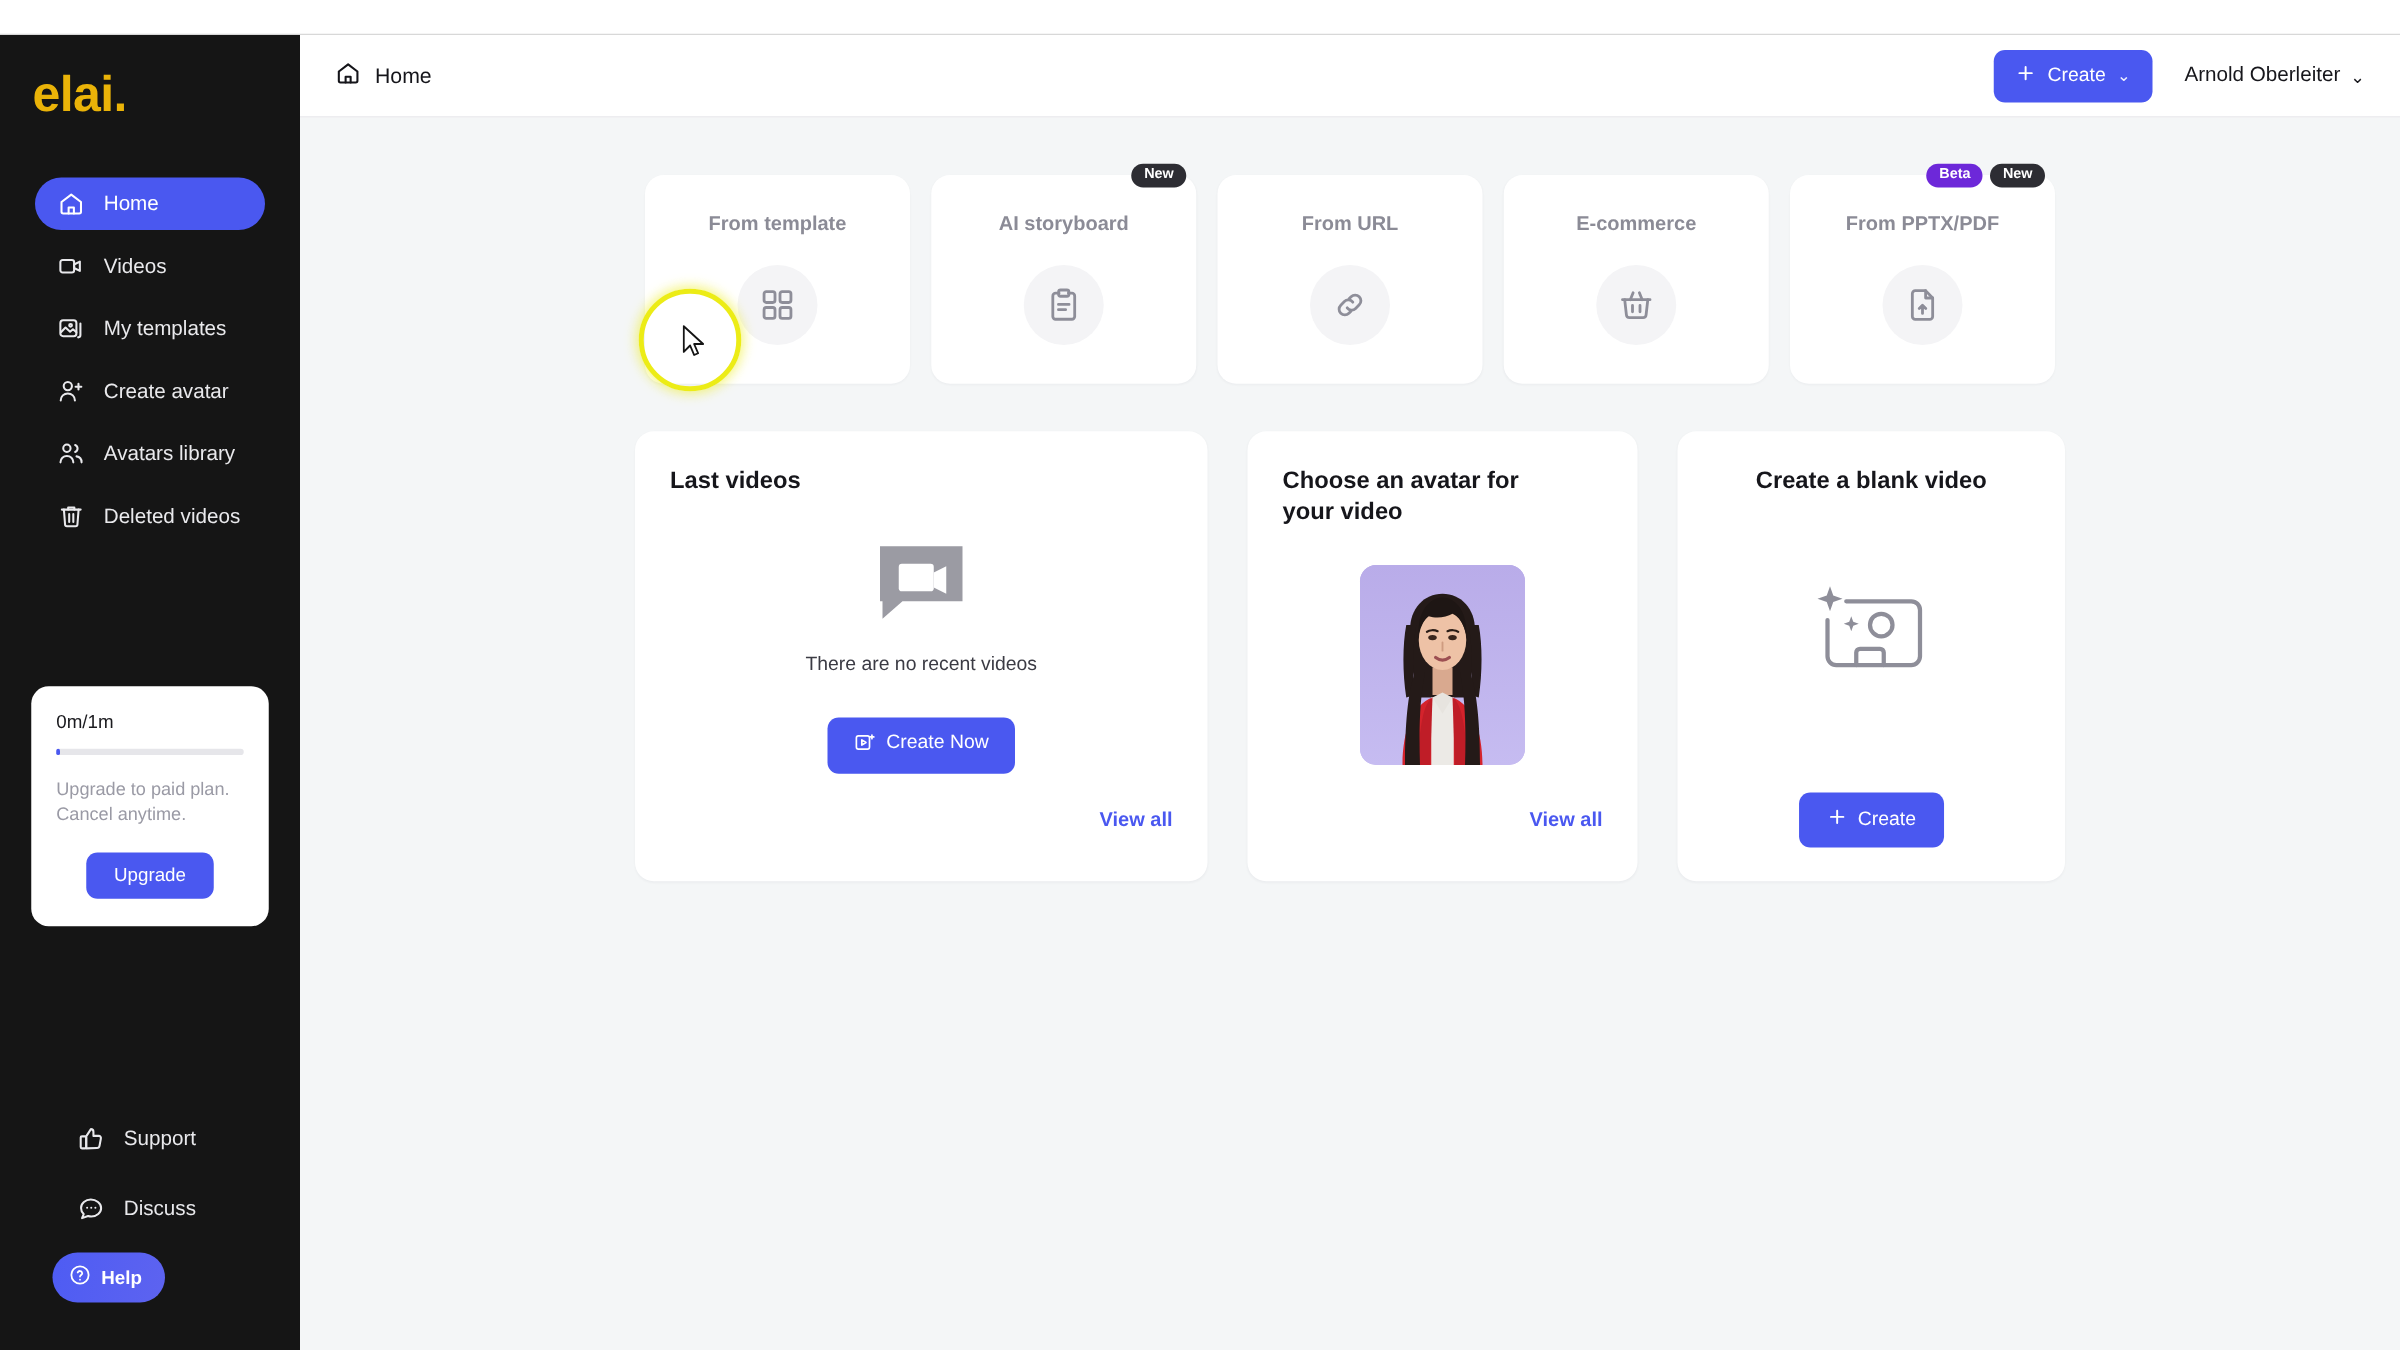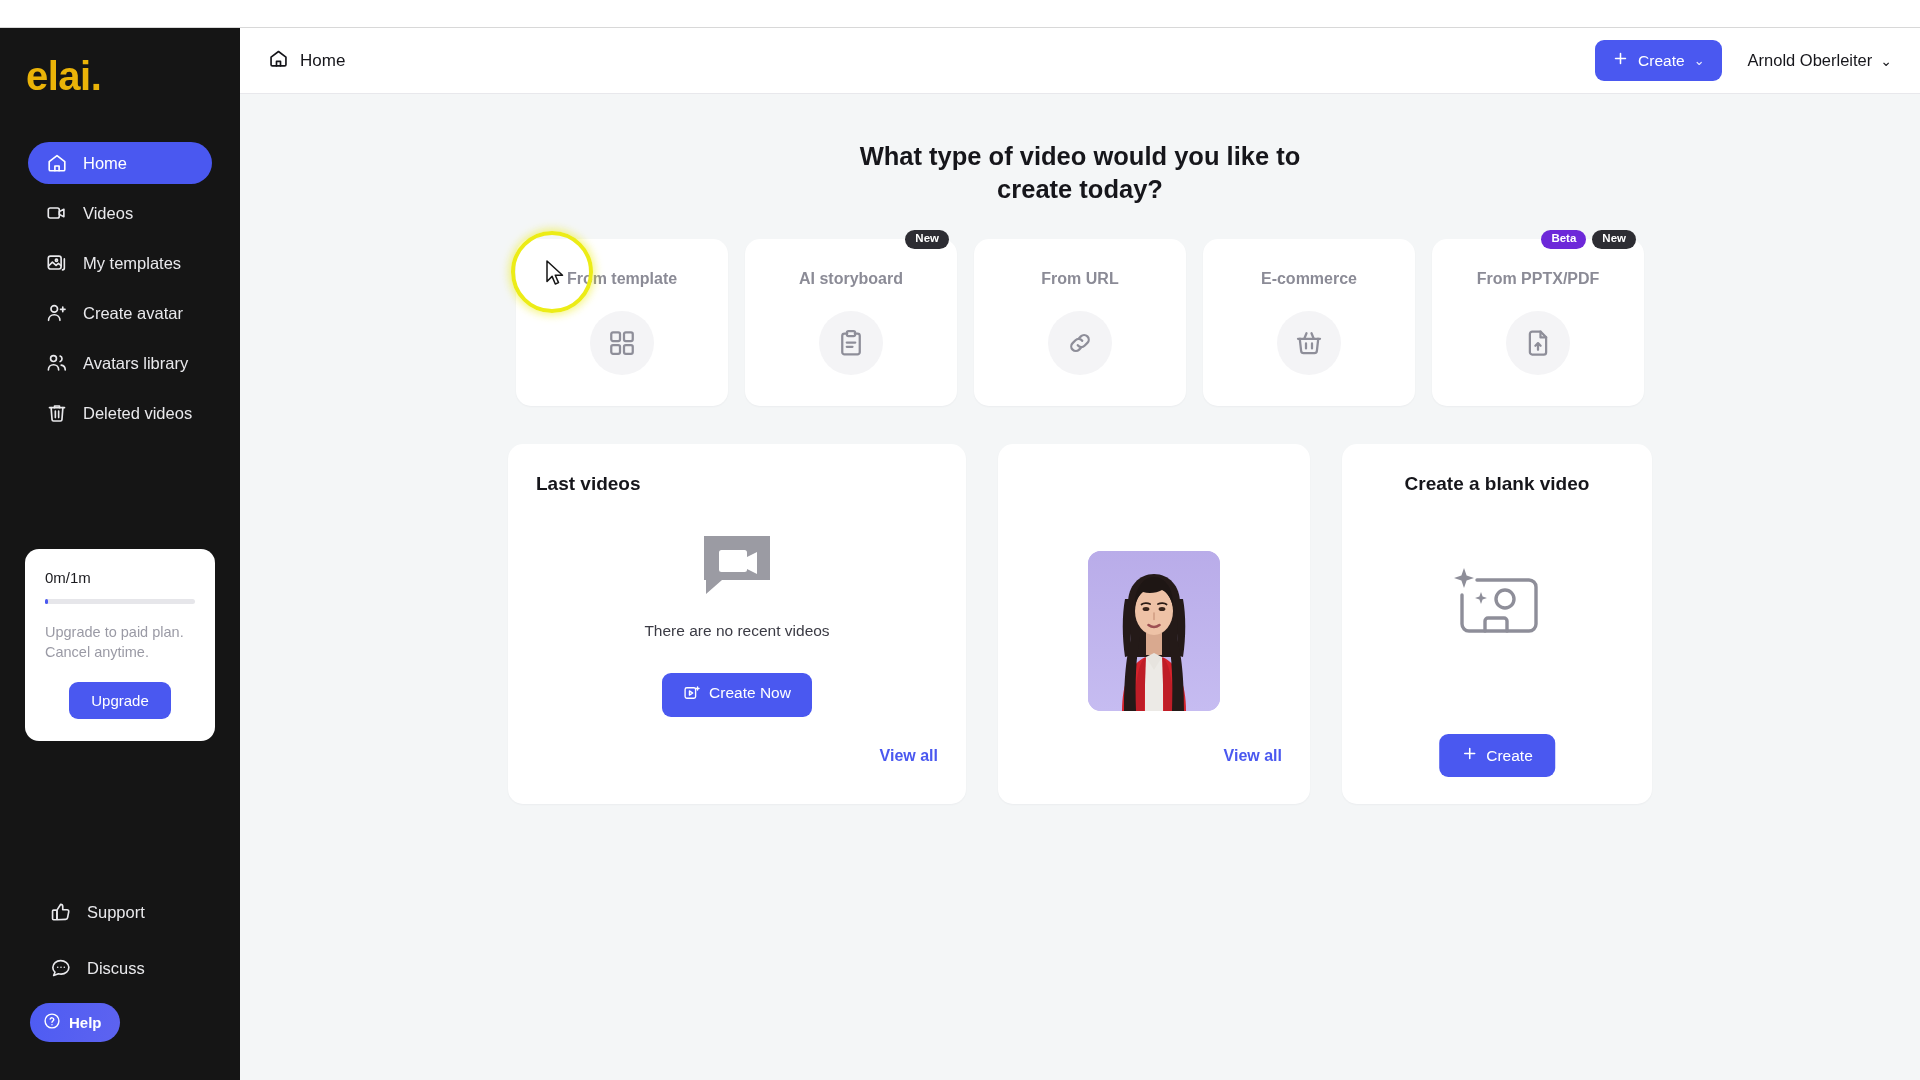--- a/index.html
+++ b/index.html
@@ -93,21 +93,21 @@
     display: block; margin: 0 auto;
     background: #4a58f0; color: #fff;
     border: none; border-radius: 9px;
     font-size: 15px; font-weight: 500;
     padding: 10px 22px;
     font-family: inherit;
     cursor: pointer;
   }
 
   
-  .bottom-nav { position: absolute; left: 4px; bottom: 38px; width: 240px; }
+  .bottom-nav { position: absolute; left: 16px; bottom: 38px; width: 240px; }
   .bottom-nav .nav-item { margin-bottom: 14px; }
   .help-pill {
     display: inline-flex; align-items: center; gap: 8px;
     margin-left: 26px;
     background: linear-gradient(100deg,#4e5cf3 0%,#5d63f0 100%);
     color: #fff;
     border-radius: 20px;
     padding: 9px 18px 9px 13px;
     font-size: 15px; font-weight: 600;
     cursor: pointer;
@@ -417,21 +417,20 @@
 
         <div class="user-menu">
           <span>Arnold Oberleiter</span>
           <span style="font-size:14px;line-height:1;">⌄</span>
         </div>
       </div>
     </header>
 
     <div class="content">
 
-      <h1 class="page-title">What type of video would you like to create today?</h1>
 
       <div class="type-row">
 
         <div class="type-card">
           <div class="t-label">From template</div>
           <div class="t-iconwrap">
             <svg width="30" height="30" viewBox="0 0 24 24" fill="none" stroke="#8e8e99" stroke-width="1.8" stroke-linejoin="round">
               <rect x="3.4" y="3.4" width="7" height="7" rx="1.4"></rect>
               <rect x="13.6" y="3.4" width="7" height="7" rx="1.4"></rect>
               <rect x="3.4" y="13.6" width="7" height="7" rx="1.4"></rect>
@@ -514,20 +513,21 @@
                 <path d="M19.4 4v4M17.4 6h4"></path>
               </svg>
             </span>
             <span>Create Now</span>
           </button>
 
           <div class="view-all">View all</div>
         </div>
 
         <div class="panel avatar-panel">
+          <div class="panel-title">Choose an avatar for your video</div>
 
           <div class="avatar-img">
             <svg viewBox="0 0 132 160" width="132" height="160">
               <defs>
                 <linearGradient id="bgv" x1="0" y1="0" x2="0" y2="1">
                   <stop offset="0%" stop-color="#b9ace9"></stop>
                   <stop offset="100%" stop-color="#c6bcf1"></stop>
                 </linearGradient>
               </defs>
               <rect width="132" height="160" fill="url(#bgv)"></rect>

